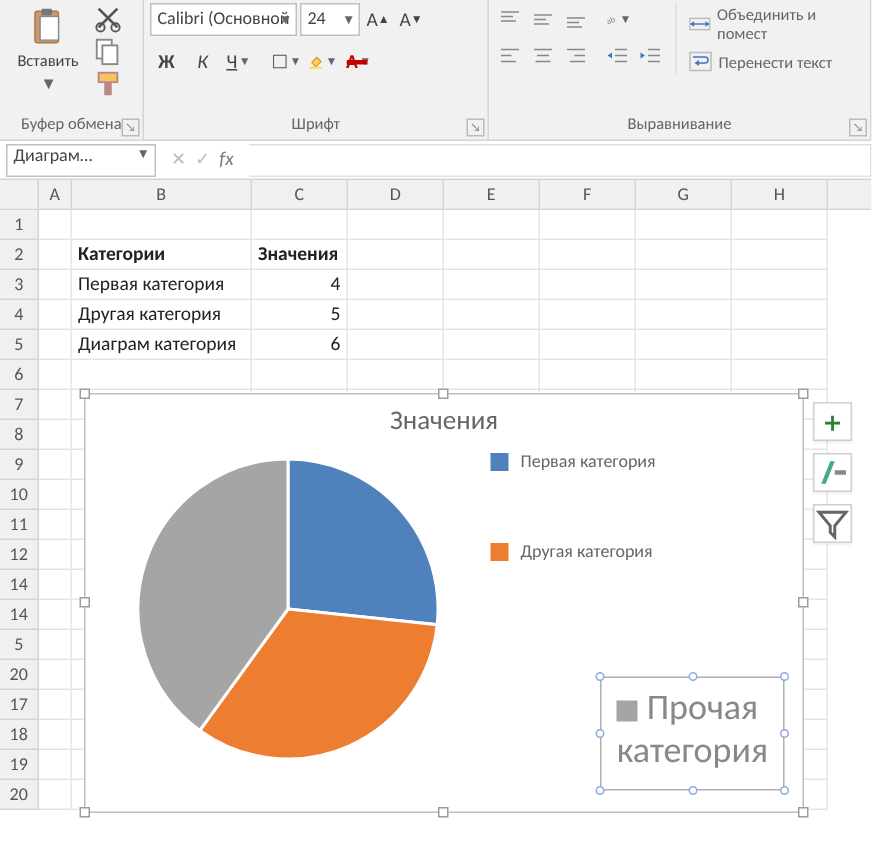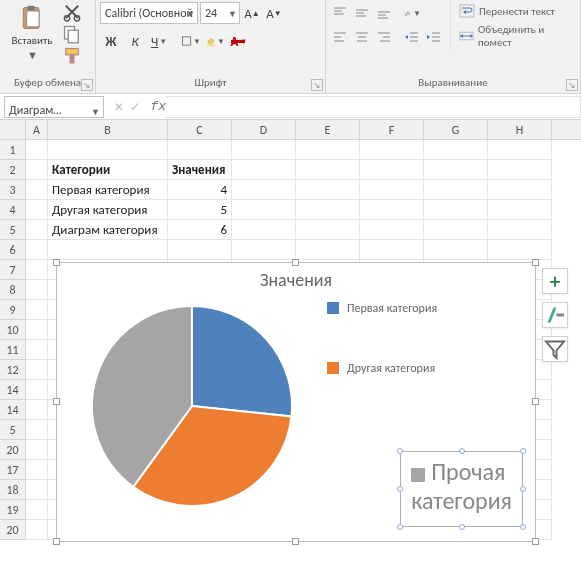--- a/index.html
+++ b/index.html
@@ -76,26 +76,26 @@
   .txtbtn { display:flex; align-items:center; gap:4px; font-size:11px; color:#666; padding:1px 2px; }
   .txtbtn svg { width:16px; height:16px; }
 
   
   .fbar {
     display:flex; align-items:center; height:26px;
     border-bottom:1px solid #d4d4d4; background:#fff;
   }
   .namebox {
     width:100px; height:22px; border:1px solid #c0c0c0;
-    display:flex; align-items:flex-end; padding:0 4px; margin:0 4px;
+    display:flex; align-items:flex-start; padding:0 4px; margin:0 4px;
     font-size:12px; position:relative; background:#fff;
     white-space:nowrap; overflow:hidden; text-overflow:ellipsis;
   }
   .namebox .drop { position:absolute; right:3px; color:#666; font-size:9px; }
-  .fbar .fx { width:20px; text-align:right; color:#7a7a7a; font-style:italic; font-size:13px;font-family:Liberation Mono, monospace;}
+  .fbar .fx { width:20px; text-align:left; color:#7a7a7a; font-style:italic; font-size:13px;}
   .fbar .btns { display:flex; gap:6px; padding:0 6px; color:#bbb; }
   .fbar .fx-input { flex:1; height:22px; border:1px solid #e0e0e0; border-left:none; }
 
   
   .grid { position:relative; }
   .hdr-row { display:flex; background:#f0f0f0; border-bottom:1px solid #d4d4d4; height:20px; }
   .corner { width:26px; border-right:1px solid #d4d4d4; background:#f0f0f0; }
   .colh {
     flex:none; border-right:1px solid #d4d4d4; text-align:center;
     font-size:12px; color:#555; line-height:20px;
@@ -343,33 +343,33 @@
                 </g>
                 <path d="M1 6 L4 8 L1 10 Z" fill="#4472c4"></path>
               </svg>
             </div>
         </div>
       </div>
       <div style="border-left:1px solid #ddd;margin:0 4px;height:48px"></div>
       <div class="align-rows">
         <div class="txtbtn">
           <svg viewBox="0 0 16 16">
+              <rect x="1" y="4" width="14" height="8" fill="none" stroke="#bbb"></rect>
+              <path d="M4 8 h8" stroke="#4472c4"></path>
+              <path d="M4 6 L1 8 L4 10 Z M12 6 L15 8 L12 10 Z" fill="#4472c4"></path>
+            </svg>
+          <span>Объединить и помест</span>
+        </div>
+        <div class="txtbtn">
+          <svg viewBox="0 0 16 16">
               <rect x="1" y="2" width="14" height="12" fill="none" stroke="#bbb"></rect>
               <path d="M3 5h8a2 2 0 0 1 0 4H7" fill="none" stroke="#4472c4"></path>
               <path d="M7 7 L4 9 L7 11 Z" fill="#4472c4"></path>
             </svg>
           <span>Перенести текст</span>
-        </div>
-        <div class="txtbtn">
-          <svg viewBox="0 0 16 16">
-              <rect x="1" y="4" width="14" height="8" fill="none" stroke="#bbb"></rect>
-              <path d="M4 8 h8" stroke="#4472c4"></path>
-              <path d="M4 6 L1 8 L4 10 Z M12 6 L15 8 L12 10 Z" fill="#4472c4"></path>
-            </svg>
-          <span>Объединить и помест</span>
         </div>
       </div>
     </div>
     <div class="ribbon-group-label">Выравнивание</div>
     <div class="dlg-launch">↘</div>
   </div>
 </div>
 
 <div class="fbar">
   <div class="namebox">

